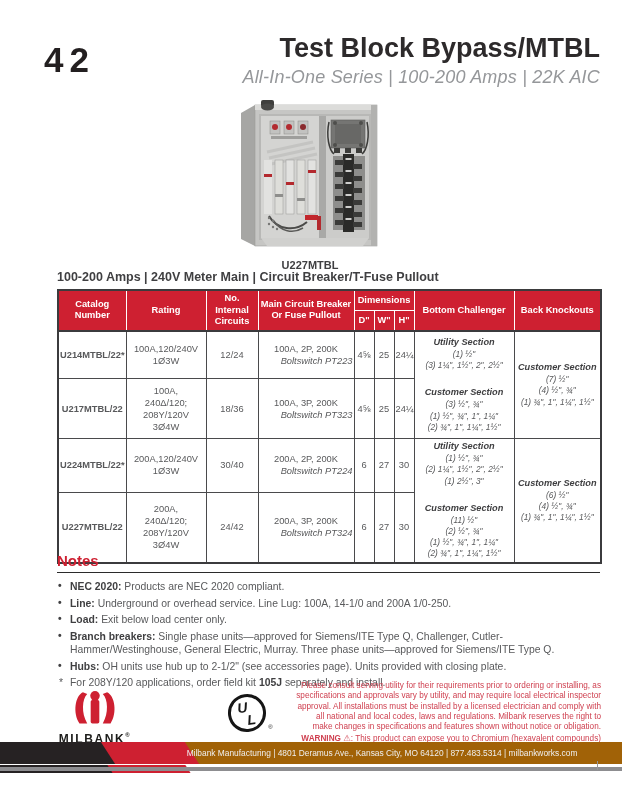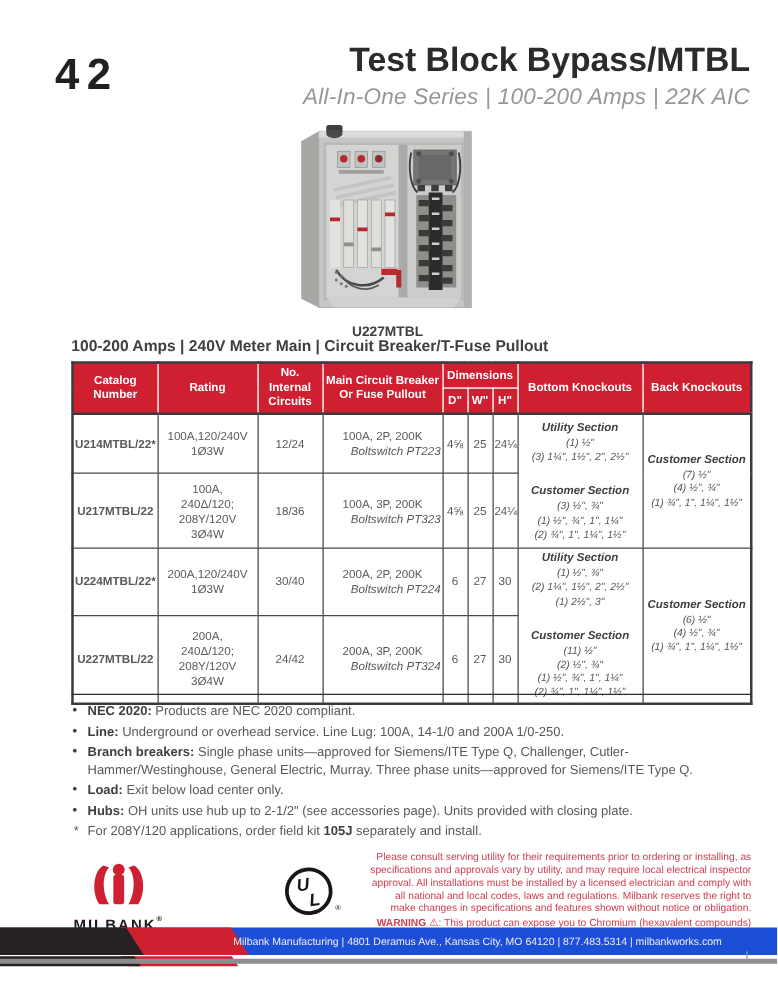--- a/index.html
+++ b/index.html
@@ -52,21 +52,21 @@
   .logo-reg{font-size:6px;vertical-align:top;}
   .logo-tagline{font-size:4.6px;letter-spacing:2.4px;color:#8a8a8c;margin-top:1px;}
   .ul-mark{position:absolute;left:228px;top:694px;width:38px;height:38px;border:3px solid #161616;border-radius:50%;transform:rotate(-8deg);box-sizing:border-box;}
   .ul-u{position:absolute;left:7px;top:2px;font-size:14px;font-weight:bold;font-style:italic;color:#161616;}
   .ul-l{position:absolute;right:8px;bottom:1px;font-size:14px;font-weight:bold;font-style:italic;color:#161616;}
   .ul-reg{position:absolute;right:-7px;bottom:-4px;font-size:6px;color:#161616;transform:rotate(8deg);}
   .disclaimer{position:absolute;left:295px;top:681px;width:306px;text-align:right;font-size:8.2px;line-height:1.26;color:#cf4050;}
   .warning-label{font-weight:bold;}
   .warning-icon{font-size:8.5px;}
 
-  .footer-bar{position:absolute;left:0;top:742px;width:622px;height:22px;background:#1d4ed8;overflow:hidden;}
+  .footer-bar{position:absolute;left:0;top:742px;width:622px;height:22px;background:#a16207;overflow:hidden;}
   .bar-red{position:absolute;left:102px;top:-2px;width:90px;height:26px;background:#ce2031;transform:skewX(33deg);}
   .bar-black{position:absolute;left:-34px;top:-2px;width:142px;height:26px;background:#262223;transform:skewX(33deg);}
   .bar-text{position:absolute;left:150px;right:8px;top:0;height:22px;line-height:22px;text-align:center;color:#efefef;font-size:8.4px;white-space:nowrap;}
   .footer-stripe{position:absolute;left:0;top:767px;width:622px;height:4px;background:#8d8d90;}
   .stripe-red{position:absolute;left:100px;top:765px;width:88px;height:8px;background:#ce2031;transform:skewX(33deg);}
   .stripe-black{position:absolute;left:-30px;top:765px;width:140px;height:8px;background:#262223;transform:skewX(33deg);}
   .trim-tick{position:absolute;left:597px;top:761px;width:1px;height:9px;background:#96969a;}
 </style>
 </head>
 <body>
@@ -199,21 +199,21 @@
       <col style="width:100px">
         <col style="width:87px">
     </colgroup>
     <thead>
       <tr>
         <th rowspan="2">Catalog Number</th>
         <th rowspan="2">Rating</th>
         <th rowspan="2">No. Internal Circuits</th>
         <th rowspan="2">Main Circuit Breaker Or Fuse Pullout</th>
         <th colspan="3">Dimensions</th>
-        <th rowspan="2">Bottom Knockouts</th>
+        <th rowspan="2">Bottom Challenger</th>
         <th rowspan="2">Back Knockouts</th>
       </tr>
       <tr>
         <th>D"</th>
         <th>W"</th>
         <th>H"</th>
       </tr>
     </thead>
     <tbody>
       <tr class="r1">
@@ -301,26 +301,27 @@
         <td>24/42</td>
         <td><span>200A, 3P, 200K</span><span class="breaker-line2">Boltswitch PT324</span></td>
         <td>6</td>
         <td>27</td>
         <td>30</td>
       </tr>
     </tbody>
   </table>
 
   <div class="notes">
+    <div class="notes-heading">Notes</div>
     <hr class="notes-rule">
     <ul class="notes-list">
       <li><span class="note-label">NEC 2020:</span><span> Products are NEC 2020 compliant.</span></li>
       <li><span class="note-label">Line:</span><span> Underground or overhead service. Line Lug: 100A, 14-1/0 and 200A 1/0-250.</span></li>
+      <li><span class="note-label">Load:</span><span> Exit below load center only.</span></li>
       <li><span class="note-label">Branch breakers:</span><span> Single phase units—approved for Siemens/ITE Type Q, Challenger, Cutler-Hammer/Westinghouse, General Electric, Murray. Three phase units—approved for Siemens/ITE Type Q.</span></li>
-      <li><span class="note-label">Load:</span><span> Exit below load center only.</span></li>
       <li><span class="note-label">Hubs:</span><span> OH units use hub up to 2-1/2" (see accessories page). Units provided with closing plate.</span></li>
     </ul>
     <div class="footnote">
       <span class="footnote-marker">*</span><span>For 208Y/120 applications, order field kit </span><span class="footnote-bold">105J</span><span> separately and install.</span>
     </div>
   </div>
 
   <div class="milbank-logo">
     <svg width="54" height="38" viewBox="0 0 60 44">
       <path d="M16,5 C7,9 4,29 12,41 L21,41 C14,29 15,13 21,7 Z" fill="#ce2031"></path>

